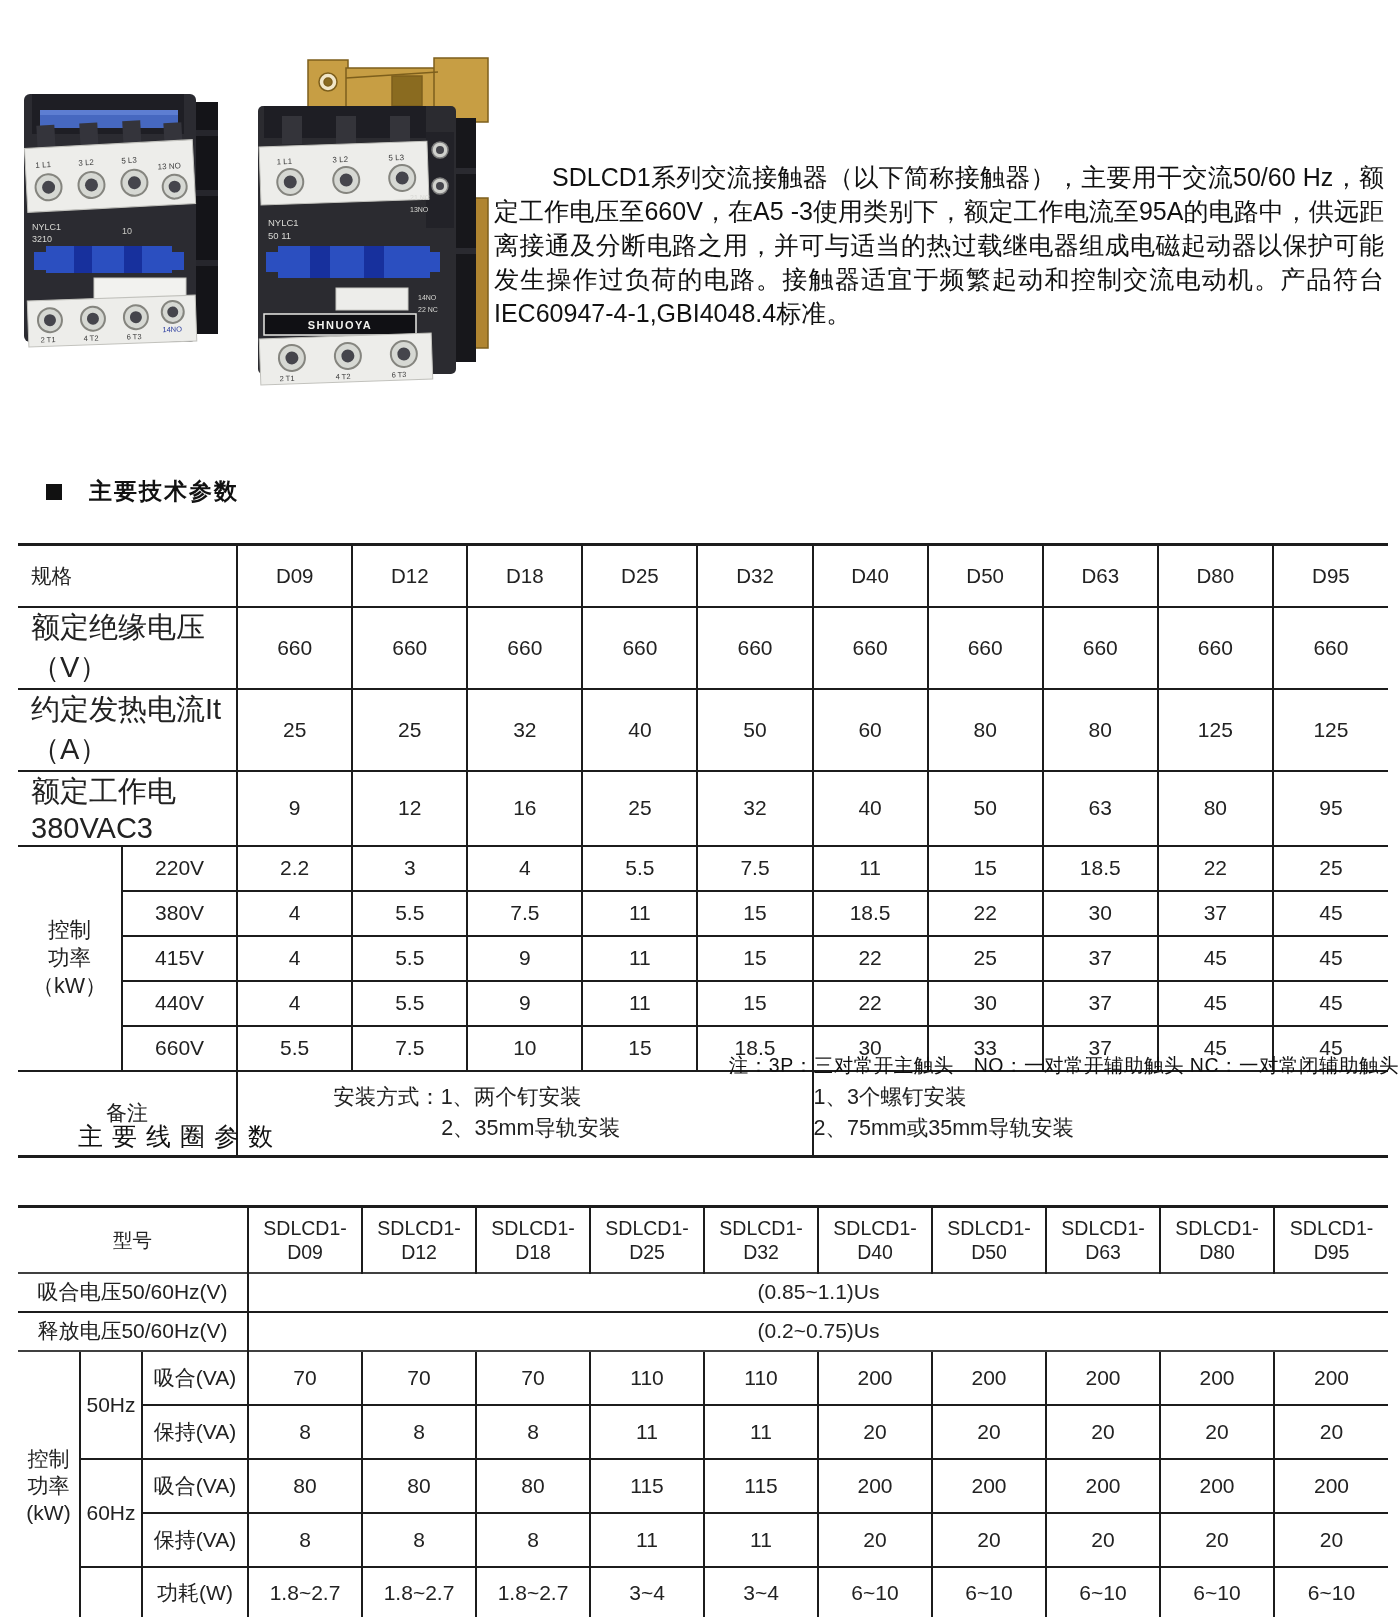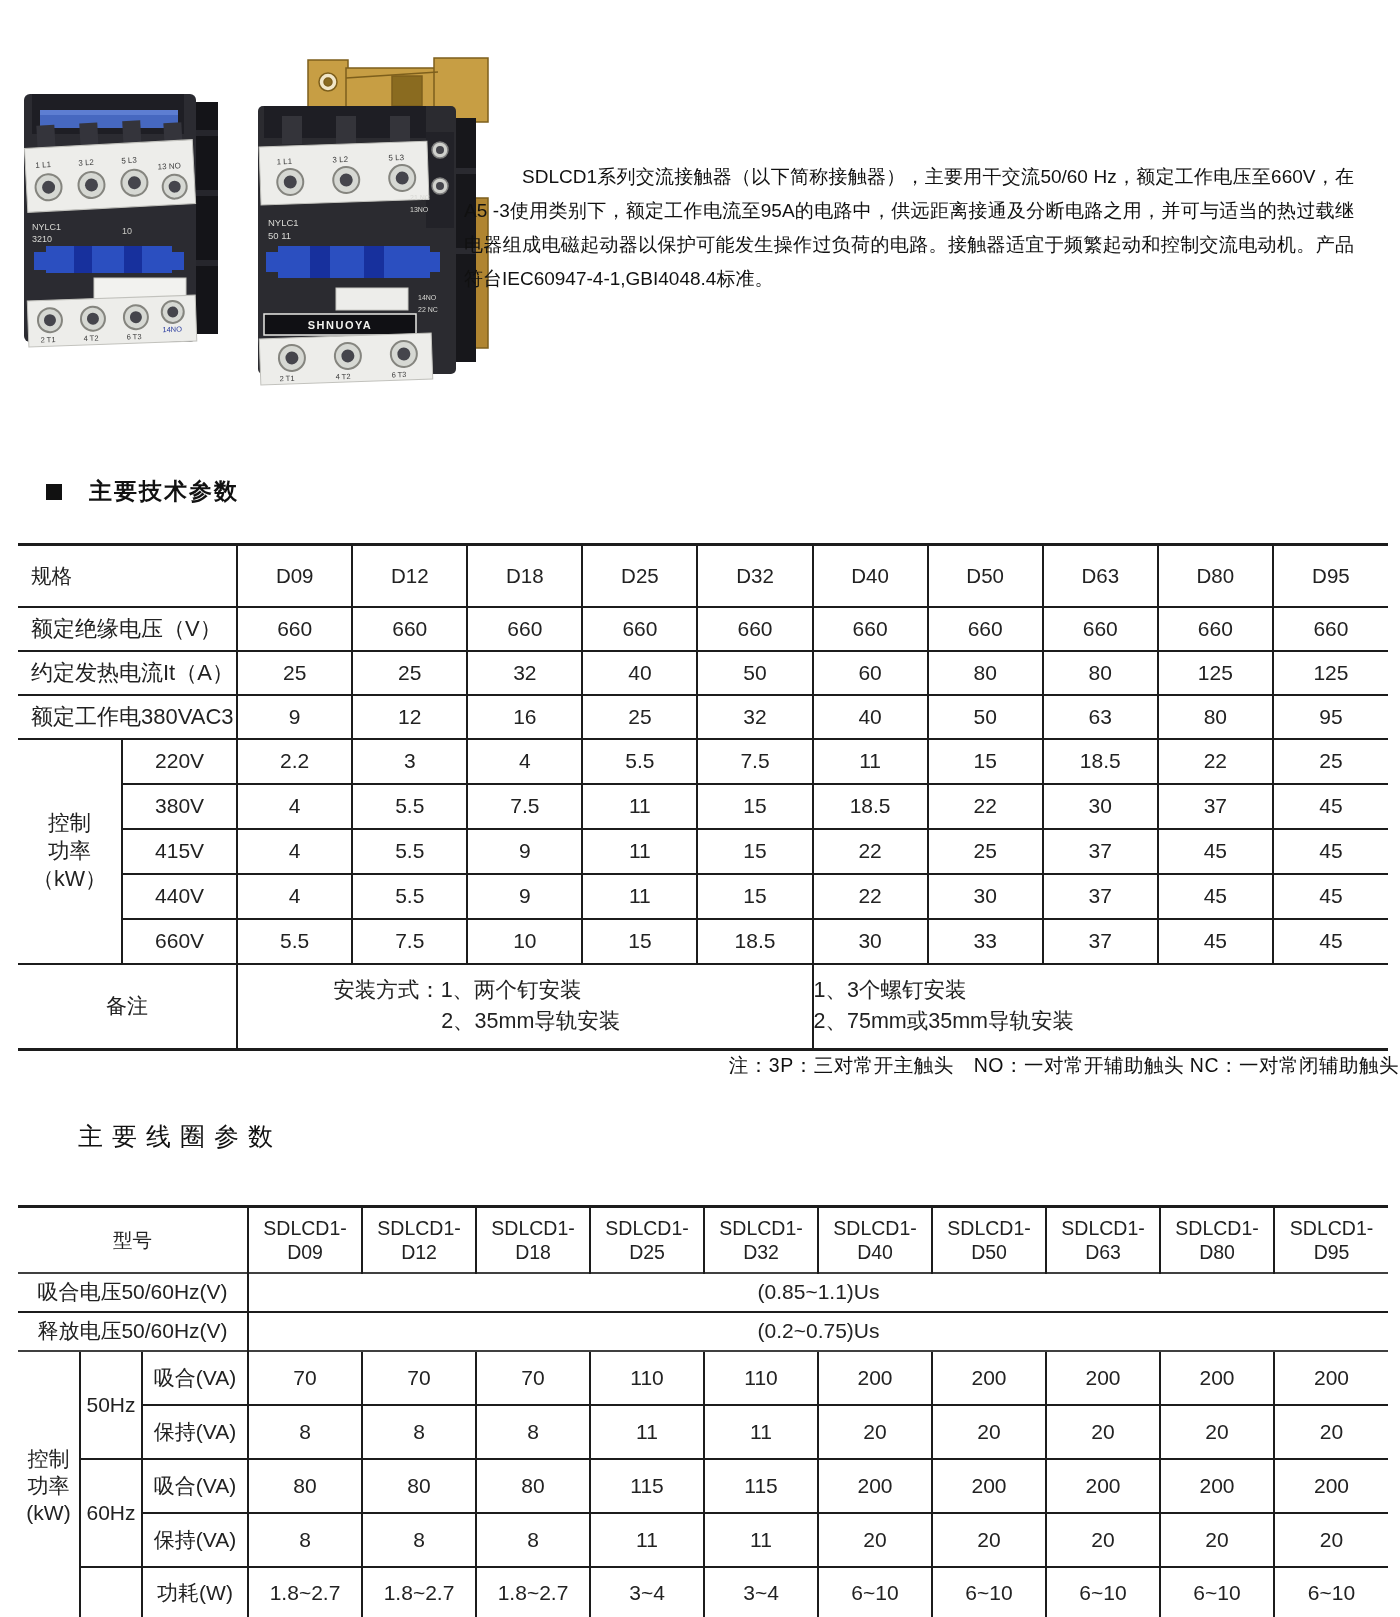--- a/index.html
+++ b/index.html
@@ -3,22 +3,22 @@
 <meta charset="utf-8">
 <style>
   html,body { margin:0; padding:0; background:#ffffff; }
   .page {
     position:relative; width:1400px; height:1617px; background:#ffffff;
     font-family:"Liberation Sans","DejaVu Sans",sans-serif; color:#1a1a1a; overflow:hidden;
   }
 
   
   .desc {
-    position:absolute; left:464px; top:160px; width:890px;
-    font-size:19px; line-height:34px; text-indent:58px; color:#111;
+    position:absolute; left:494px; top:160px; width:890px;
+    font-size:25px; line-height:34px; text-indent:58px; color:#111;
     text-align:justify;
   }
 
   
   .sec1 { position:absolute; left:46px; top:476px; display:flex; align-items:center; }
   .bullet { width:16px; height:16px; background:#111; margin-right:27px; }
   .sec1-title { font-size:23px; font-weight:bold; letter-spacing:2px; color:#111; }
   .sec2-title { position:absolute; left:78px; top:1120px; font-size:25px; letter-spacing:9px; color:#111; }
 
   
@@ -31,21 +31,21 @@
   table.t td.fc { border-left:none; }
   table.t tr.top td { border-top:3px solid #1c1c1c; }
   table.t tr.bt td { border-top:2px solid #404040; }
 
   
   .t1 { top:543px; width:1370px; border-bottom:3px solid #1c1c1c; }
   .t1 tr.r0 { height:62px; }
   .t1 tr.r  { height:44px; }
   .t1 tr.cp { height:45px; }
   .t1 tr.rm { height:86px; }
-  .t1 td.lbl { text-align:left; padding-left:13px; font-size:22px; }
+  .t1 td.lbl { text-align:left; padding-left:13px; font-size:29px; }
   .t1 tr.r0 td { font-size:20.5px; }
   .t1 td.group div { line-height:28px; font-size:21.5px; }
   .t1 td.remark-mid, .t1 td.remark-right { text-align:left; font-size:21.5px; line-height:31px; }
   .t1 .rm-left { padding-left:95px; }
   .t1 .rm-left .l2 { padding-left:108px; }
   .t1 .rm-right { }
 
   
   .note { position:absolute; right:1px; top:1052px; font-size:19.5px; letter-spacing:0.5px; color:#111; }
 

